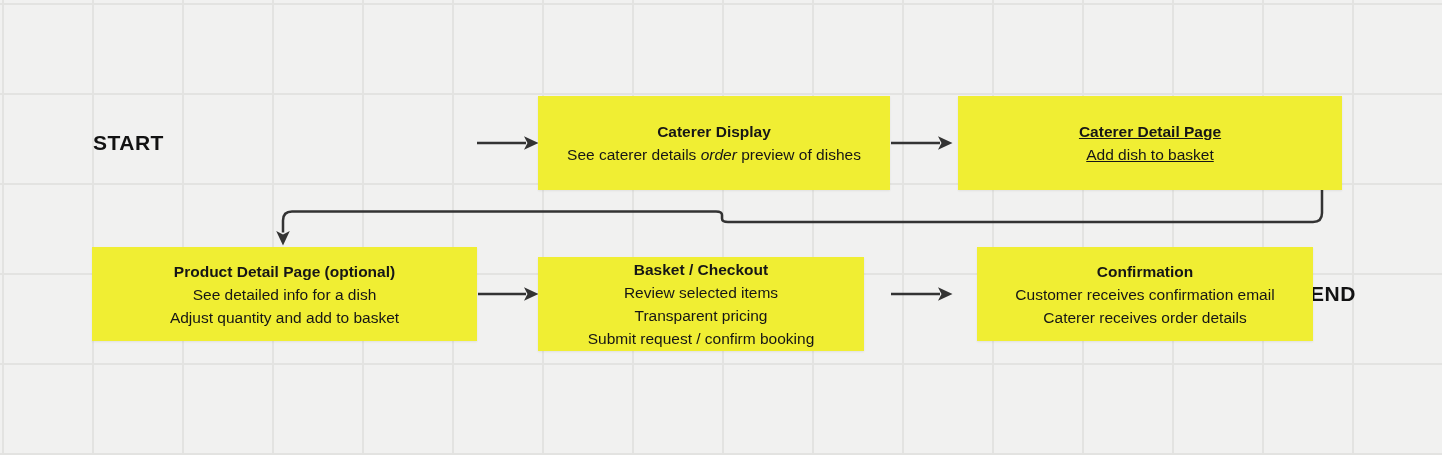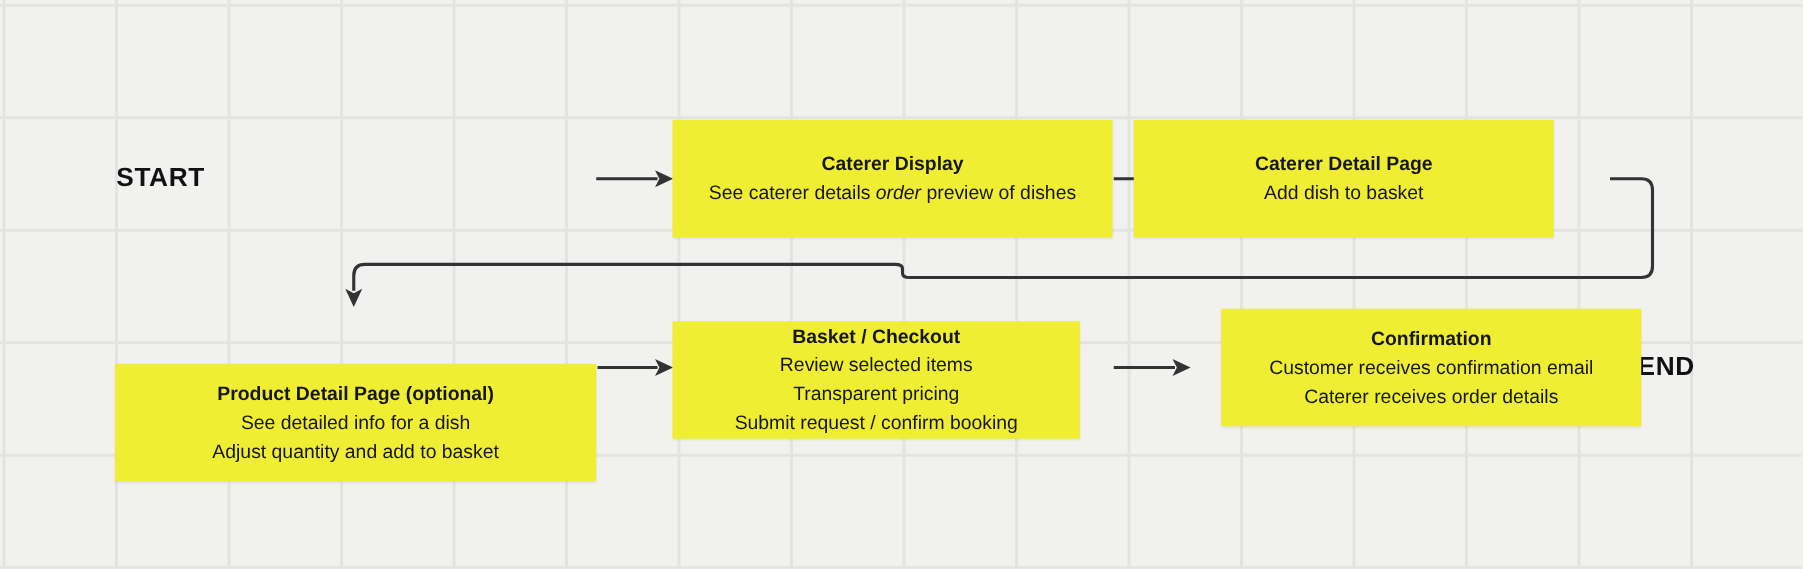--- a/index.html
+++ b/index.html
@@ -55,22 +55,22 @@
     line-height:23px;
   }
   .node-line{
     font-size:15.5px;
     font-weight:400;
     line-height:23px;
   }
   .node-line em{font-style:italic;}
   .box1{left:202px;top:96px;width:274px;height:94px;}
   .box2{left:538px;top:96px;width:352px;height:94px;}
-  .box3{left:907px;top:96px;width:336px;height:94px;}
-  .box4{left:92px; top:247px;width:385px;height:94px;margin-top:44px;}
+  .box3{left:958px;top:96px;width:384px;height:94px;text-decoration:underline;}
+  .box4{left:92px; top:247px;width:385px;height:94px;}
   .box5{left:538px;top:257px;width:326px;height:94px;}
   .box6{left:952px;top:247px;width:336px;height:94px;margin-left:25px;}
   svg.connector-layer{
     position:absolute;
     left:0;top:0;
     width:1442px;height:455px;
     pointer-events:none;
   }
   svg.connector-layer path.wire{
     fill:none;

